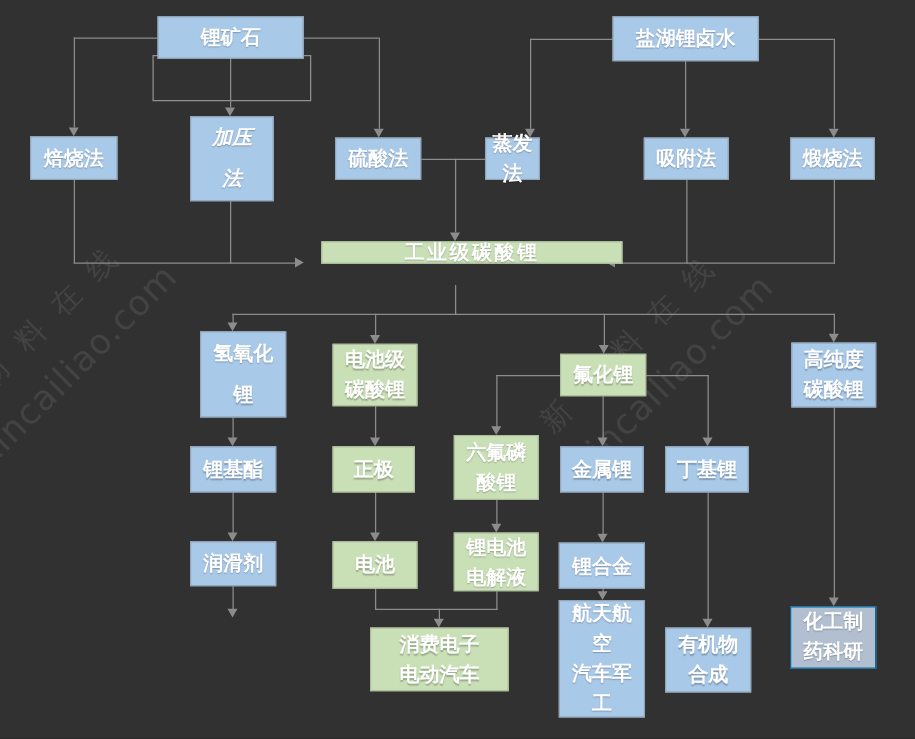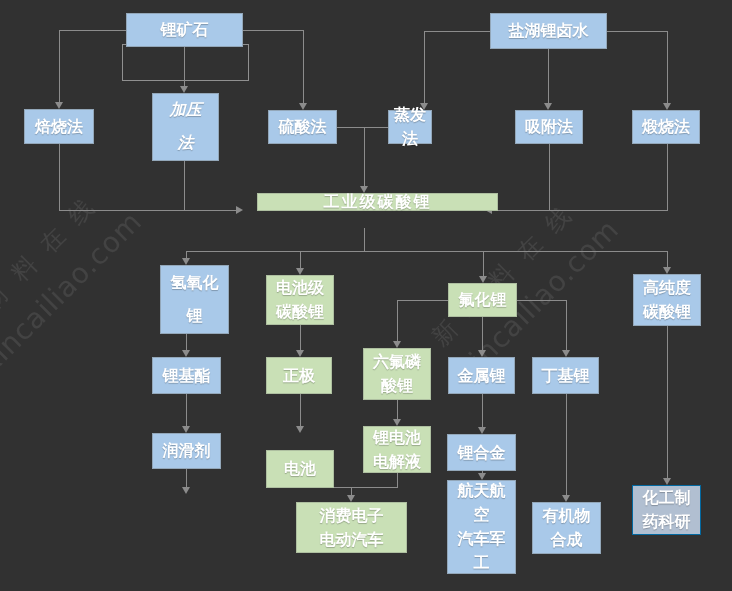--- a/index.html
+++ b/index.html
@@ -135,21 +135,21 @@
   <div class="node blue tall2" style="left:160px;top:265px;width:69px;height:69px;">氢氧化锂</div>
   <div class="node green" style="left:266px;top:275px;width:68px;height:50px;">电池级碳酸锂</div>
   <div class="node green" style="left:448px;top:283px;width:69px;height:34px;">氟化锂</div>
   <div class="node blue" style="left:633px;top:274px;width:68px;height:52px;">高纯度碳酸锂</div>
   <div class="node blue" style="left:152px;top:357px;width:69px;height:37px;">锂基酯</div>
   <div class="node green" style="left:266px;top:357px;width:66px;height:37px;">正极</div>
   <div class="node green" style="left:363px;top:348px;width:68px;height:52px;">六氟磷酸锂</div>
   <div class="node blue" style="left:448px;top:357px;width:67px;height:37px;">金属锂</div>
   <div class="node blue" style="left:532px;top:357px;width:67px;height:37px;">丁基锂</div>
   <div class="node blue" style="left:152px;top:433px;width:69px;height:36px;">润滑剂</div>
-  <div class="node green" style="left:266px;top:450px;width:68px;height:38px;">电池</div>
+  <div class="node green" style="left:266px;top:433px;width:68px;height:38px;">电池</div>
   <div class="node green" style="left:363px;top:426px;width:68px;height:47px;">锂电池
 电解液</div>
   <div class="node blue" style="left:447px;top:434px;width:69px;height:37px;">锂合金</div>
   <div class="node green" style="left:296px;top:502px;width:111px;height:51px;">消费电子
 电动汽车</div>
   <div class="node blue" style="left:447px;top:480px;width:69px;height:94px;">航天航空
 汽车军工</div>
   <div class="node blue" style="left:532px;top:502px;width:69px;height:52px;">有机物
 合成</div>
   <div class="node slate" style="left:632px;top:485px;width:69px;height:50px;">化工制

